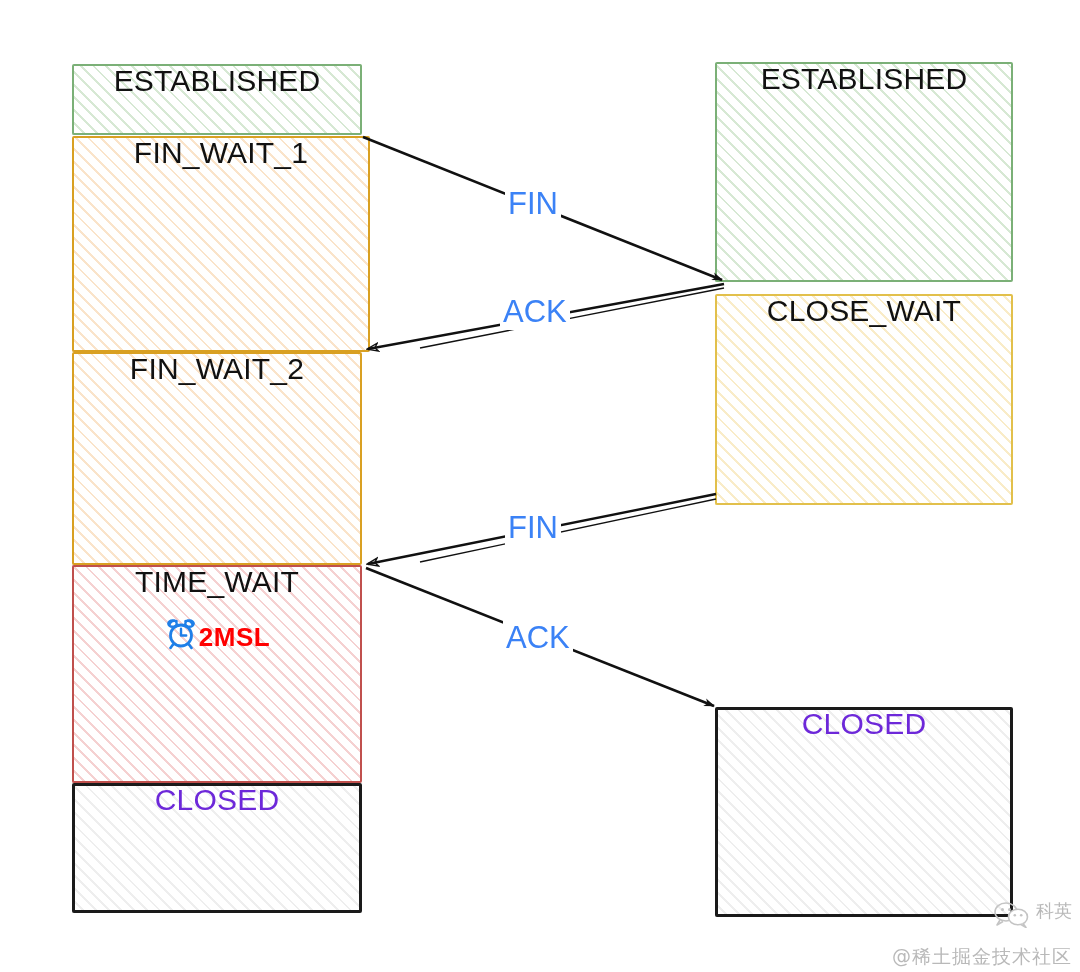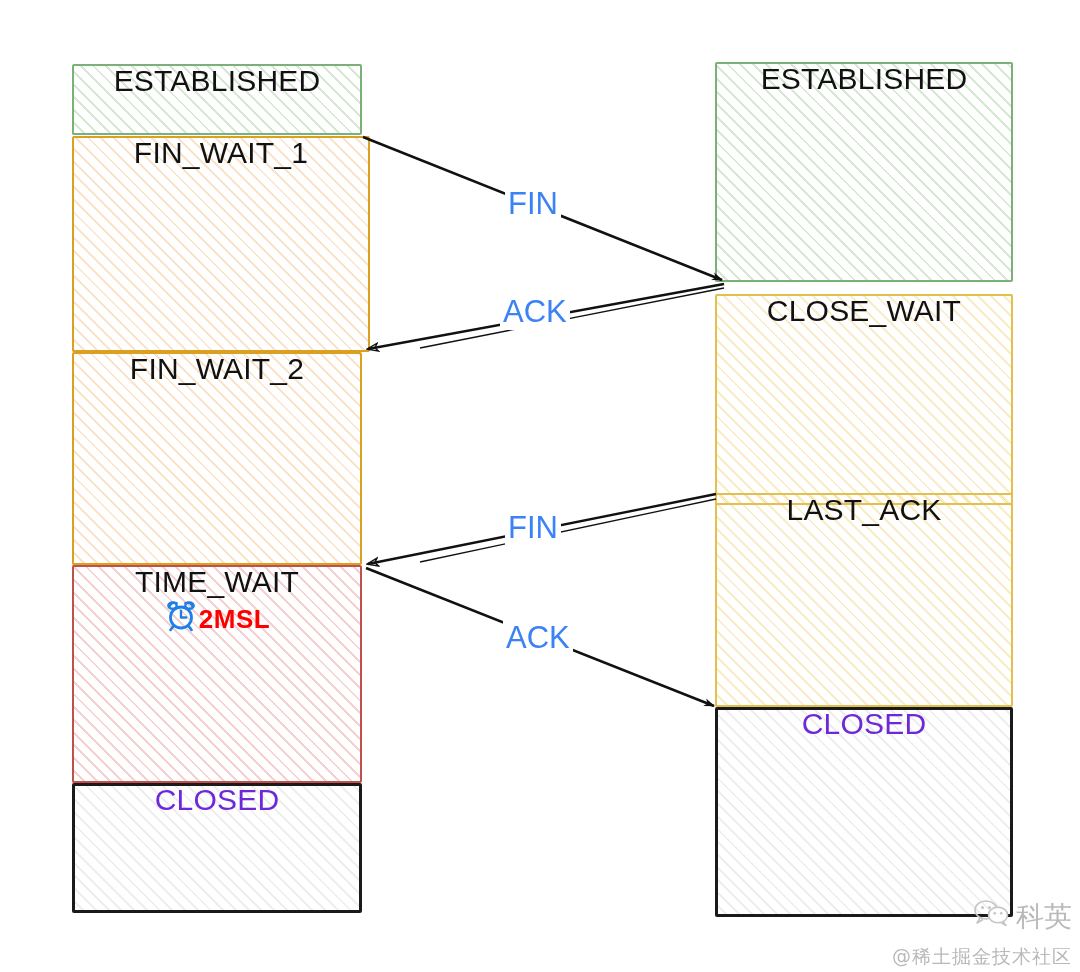--- a/index.html
+++ b/index.html
@@ -89,20 +89,21 @@
   .box-gray .label { color: #6d28d9; }
 
   
   .timer-row {
     position: relative;
     z-index: 3;
     display: flex;
     align-items: center;
     justify-content: center;
     gap: 1px;
+    margin-top: 18px;
   }
   .clock-icon { display: block; }
   .msl-text {
     color: #ff0000;
     font-weight: bold;
     font-size: 26px;
     letter-spacing: 0.5px;
   }
 
   
@@ -131,23 +132,23 @@
     bottom: 6px;
     z-index: 8;
     display: flex;
     flex-direction: column;
     align-items: flex-end;
     color: #b9b9b9;
     font-family: "DejaVu Sans", sans-serif;
   }
   .wm-top {
     display: flex;
-    align-items: flex-end;
+    align-items: flex-start;
     gap: 5px;
-    font-size: 28px;
+    font-size: 18px;
     line-height: 1;
   }
   .wm-sub {
     font-size: 19px;
     margin-top: 16px;
     letter-spacing: 1px;
     line-height: 1;
   }
 </style>
 </head>
@@ -195,23 +196,20 @@
   </div>
 
   <div class="state-box box-green" style="left:715px; top:62px; width:298px; height:220px;">
     <span class="label">ESTABLISHED</span>
   </div>
 
   <div class="state-box box-gold" style="left:715px; top:294px; width:298px; height:211px;">
     <span class="label">CLOSE_WAIT</span>
   </div>
 
-  <div class="state-box box-gold" style="left:715px; top:493px; width:298px; height:214px;">
-    <span class="label">LAST_ACK</span>
-  </div>
 
   <div class="state-box box-gray" style="left:715px; top:707px; width:298px; height:210px;">
     <span class="label">CLOSED</span>
   </div>
 
   <svg id="arrows" viewBox="0 0 1080 972">
     <defs>
       <marker id="ahead" markerWidth="13" markerHeight="13" refX="11" refY="5" orient="auto" markerUnits="userSpaceOnUse">
         <path d="M1,1 L12,5 L1,9 L4,5 Z" fill="#111111"></path>
       </marker>

